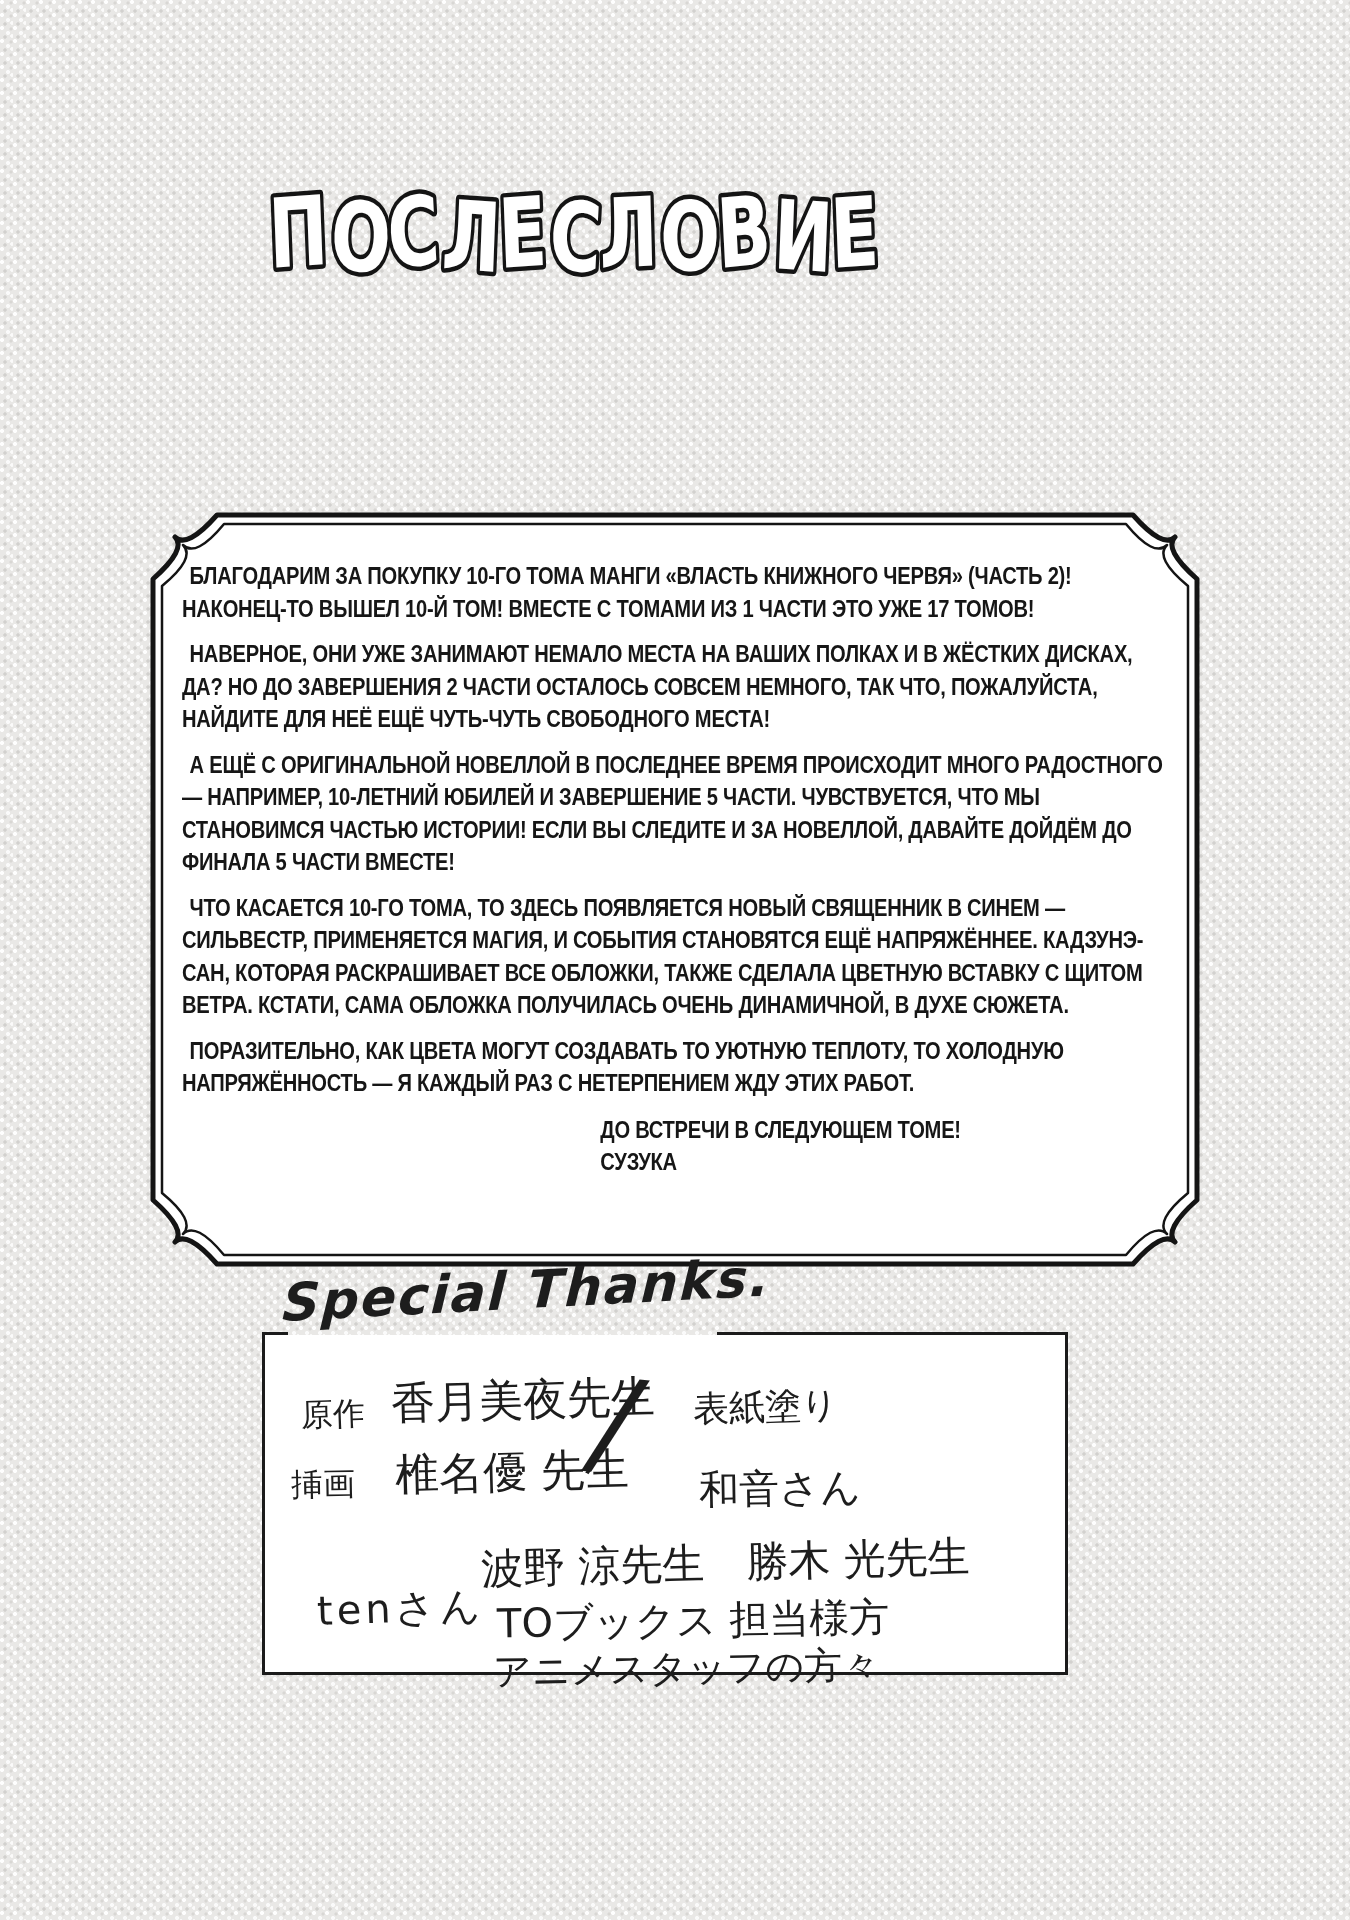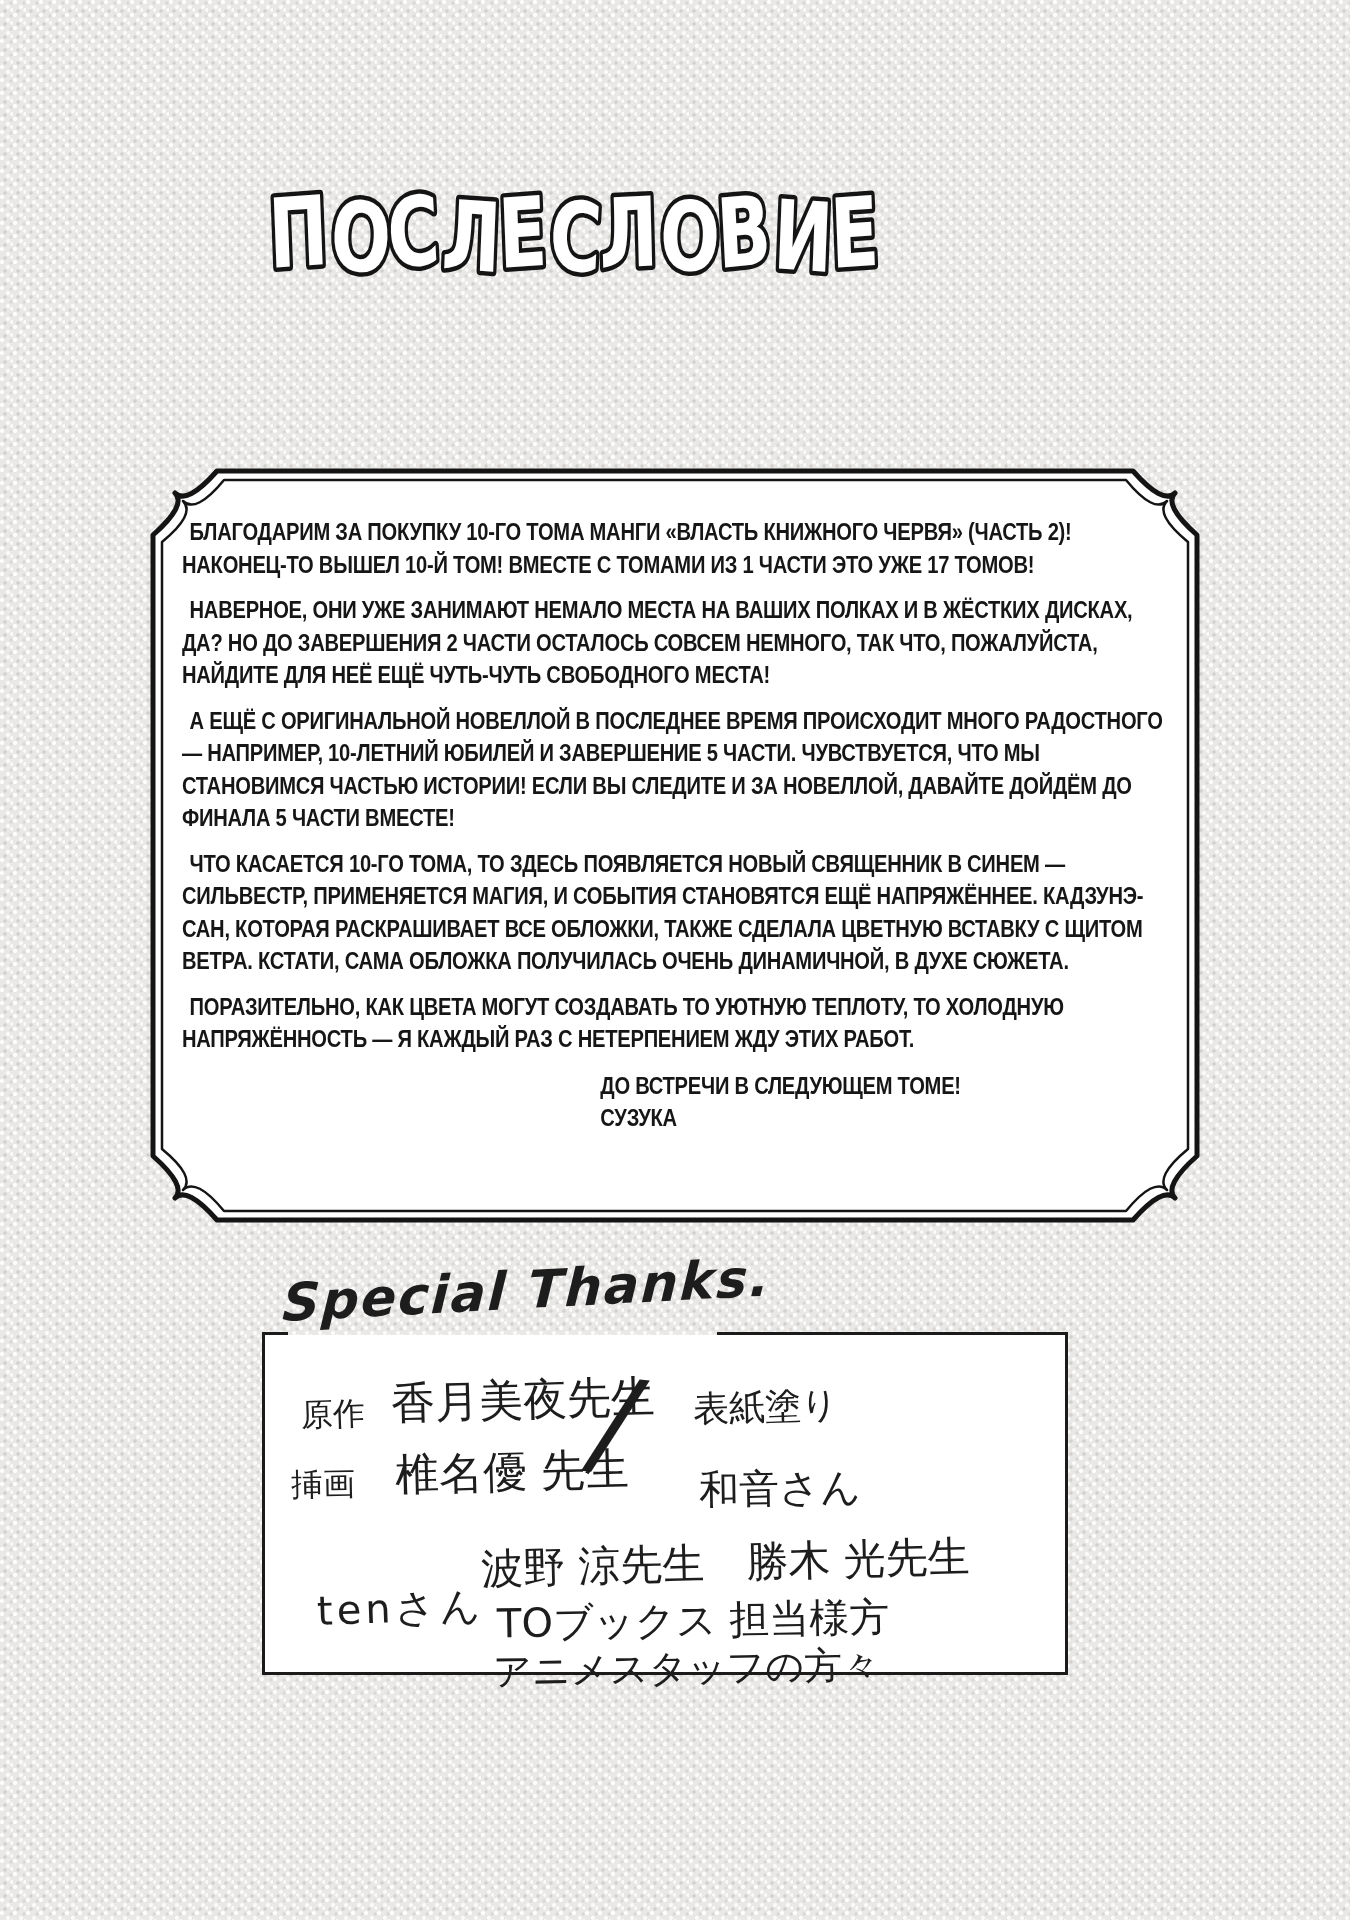--- a/index.html
+++ b/index.html
@@ -16,21 +16,21 @@
       radial-gradient(circle at 11px 3px, rgba(208,206,203,.65) 1.3px, transparent 1.9px),
       radial-gradient(circle at 12px 10px, rgba(255,255,255,.8) 1.5px, transparent 2.1px);
     background-size:13px 13px;
   }
   .title-svg{position:absolute;left:0;top:148px;width:1350px;height:160px;}
   .title-svg text{
     font-family:"DejaVu Sans",sans-serif;
     font-weight:700;
   }
   
-  .ab-box{position:absolute;left:150px;top:468px;width:1050px;height:755px;}
+  .ab-box{position:absolute;left:150px;top:512px;width:1050px;height:755px;}
   .ab-box svg{position:absolute;left:0;top:0;width:100%;height:100%;}
   .ab-text{
     position:absolute;left:32px;top:48px;
     width:1178px;
     transform:scaleX(0.84);
     transform-origin:0 0;
     color:#161616;
     font-family:"Liberation Sans",sans-serif;
     font-weight:700;
     font-size:24px;

